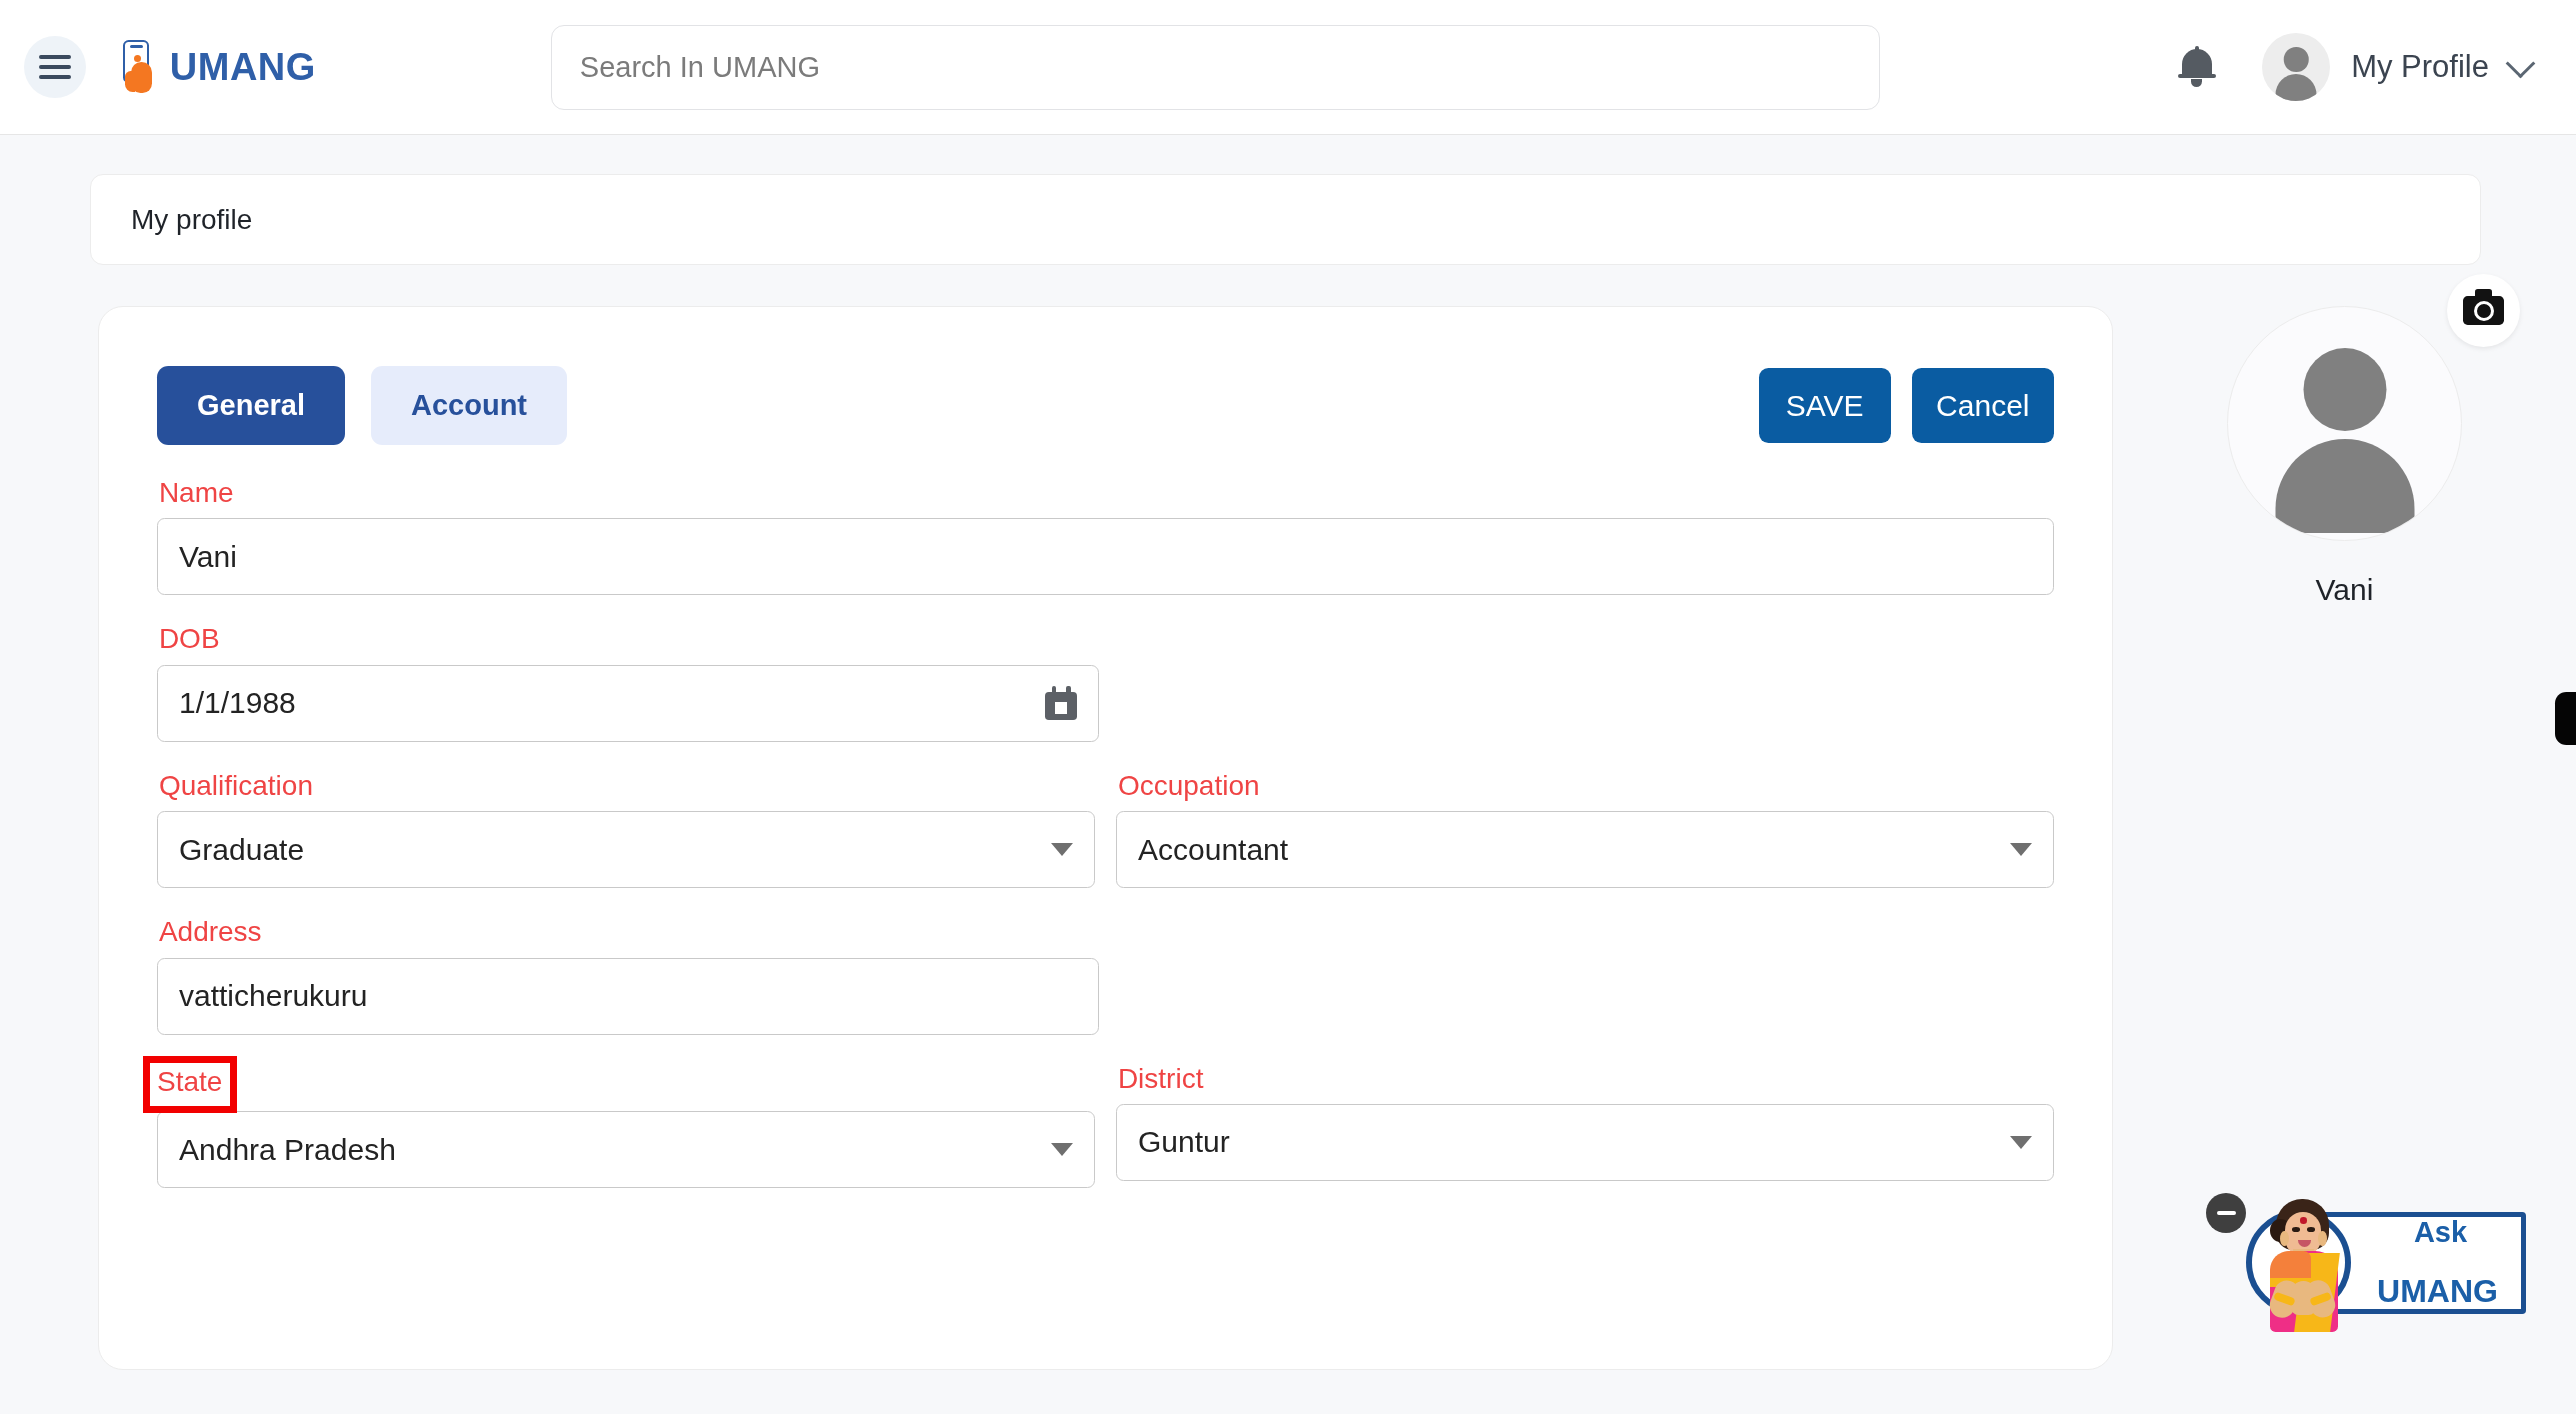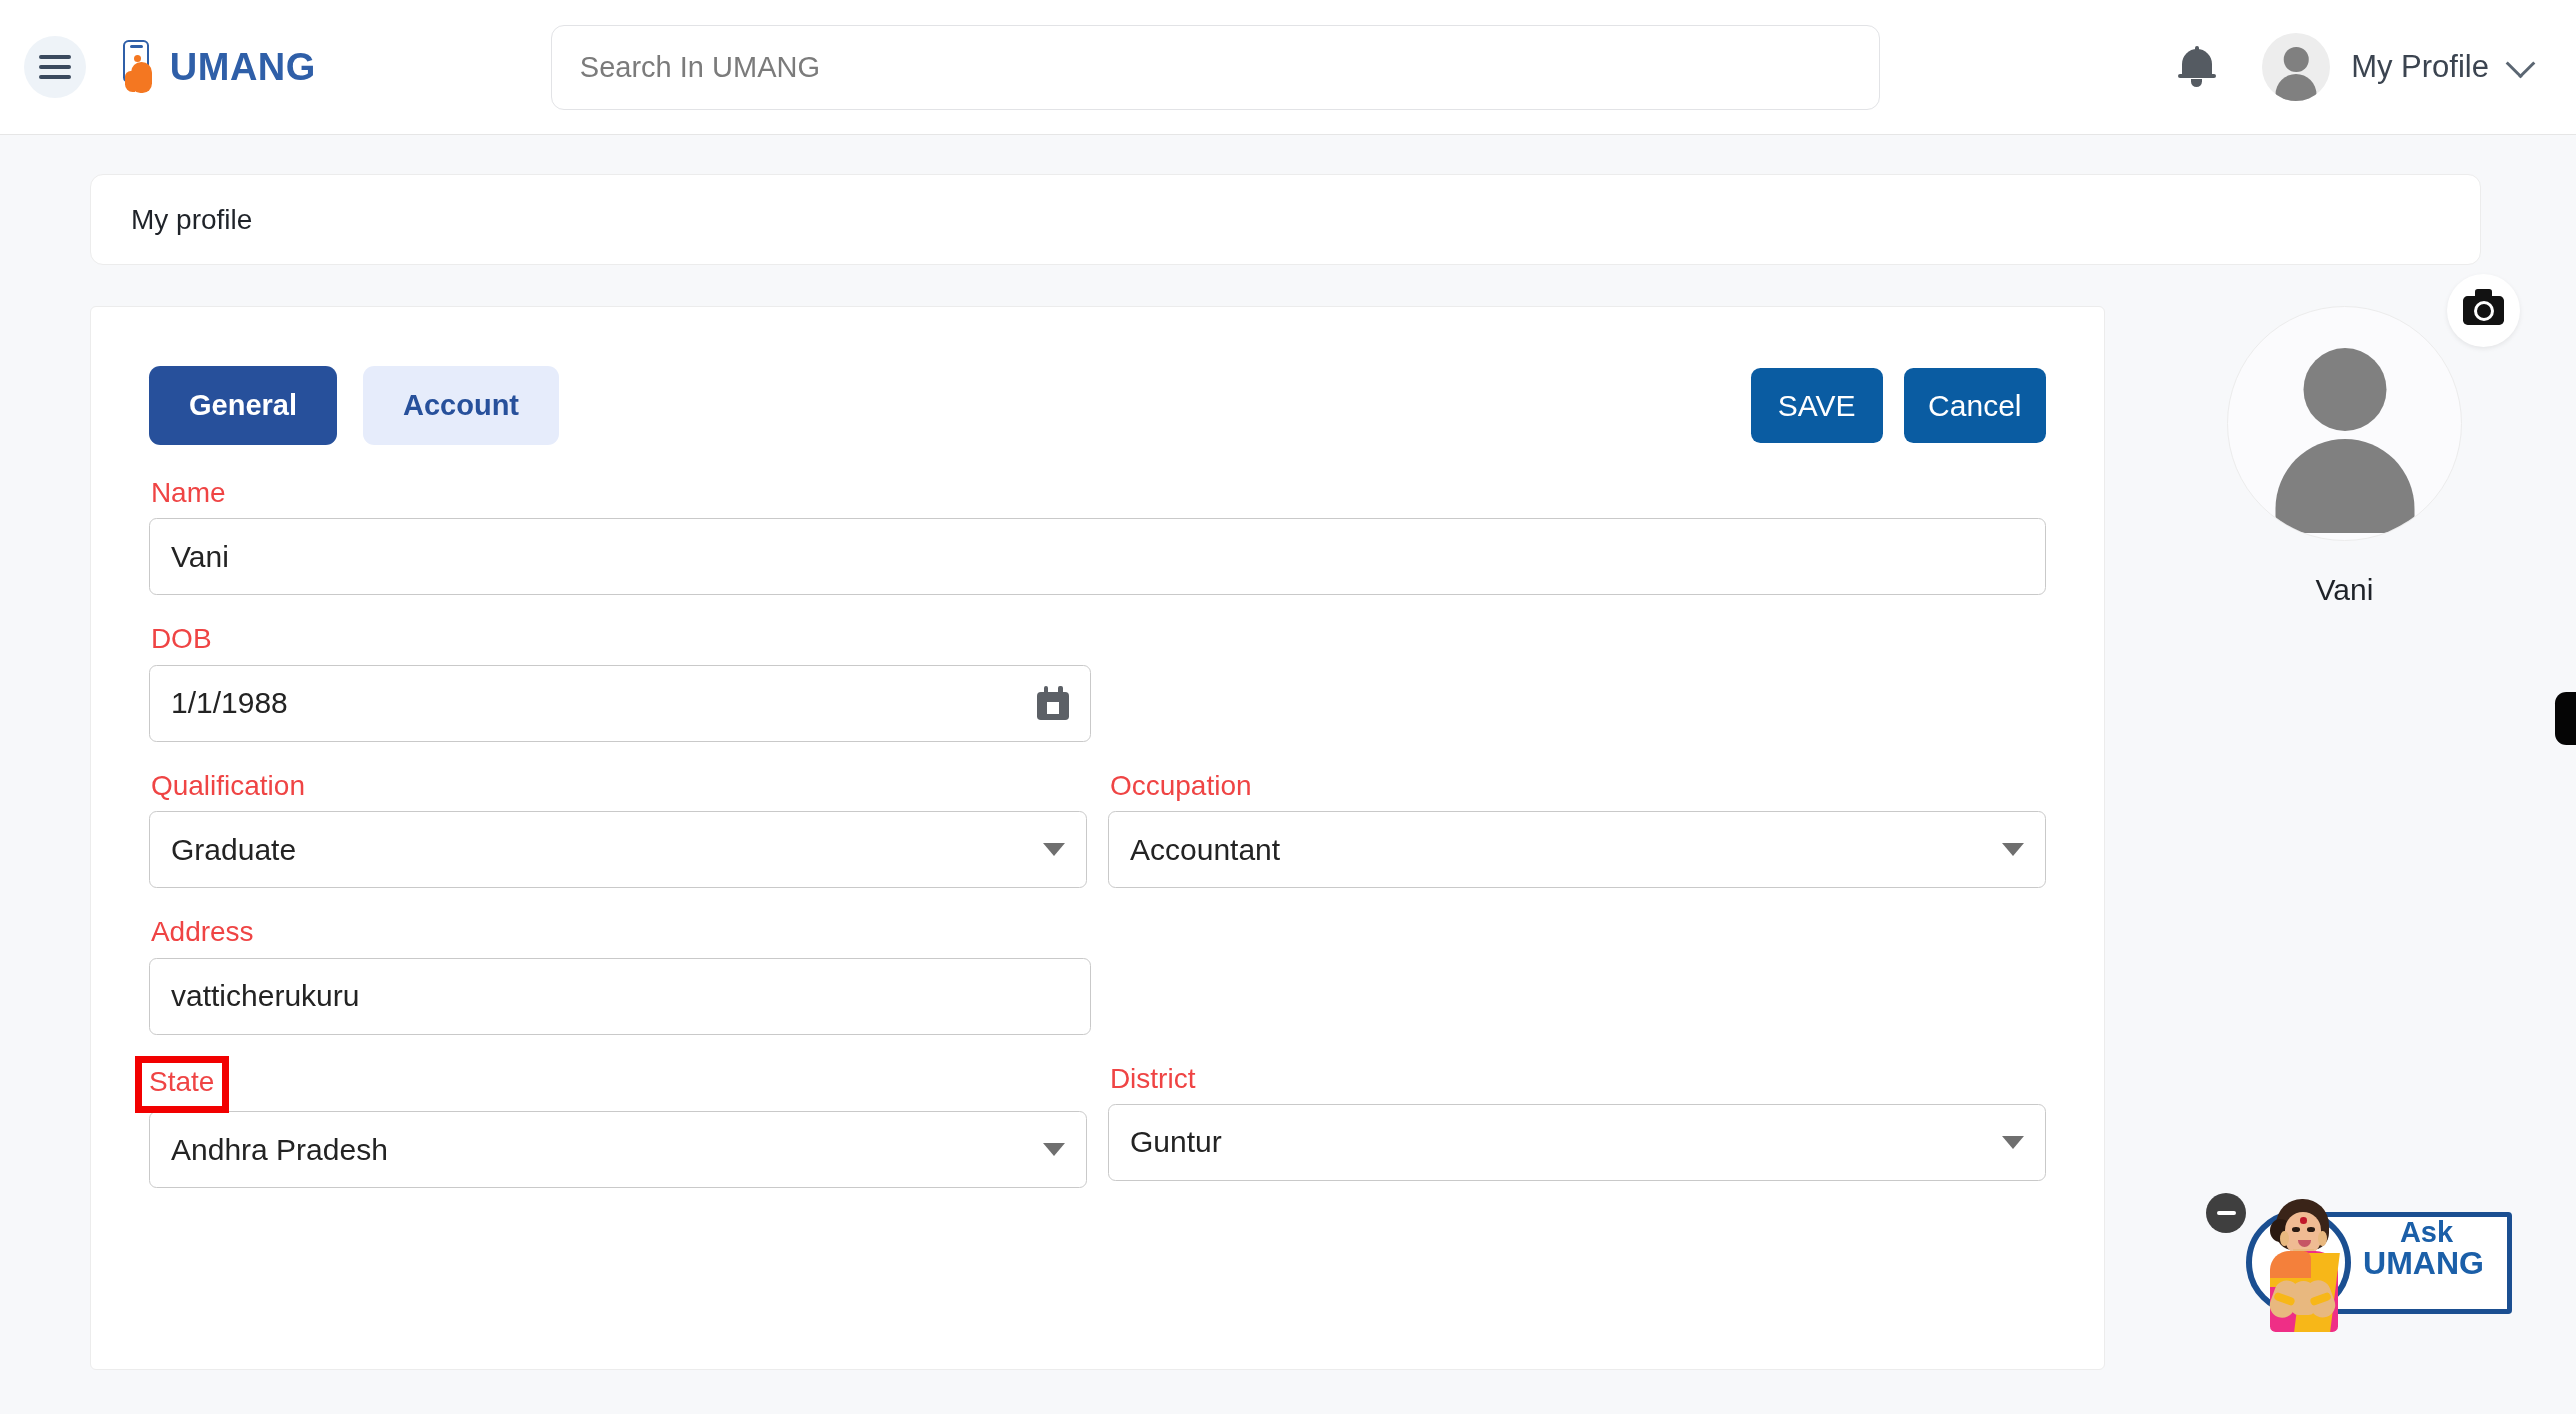--- a/index.html
+++ b/index.html
@@ -87,22 +87,22 @@
   
   .crumb-card {
     position: absolute; left: 90px; top: 174px; width: 2391px; height: 91px;
     background: #fff; border: 0.9px solid #ececec; border-radius: 13px;
     display: flex; align-items: center; padding-left: 40px;
   }
   .crumb-text { font-size: 28px; color: #1f2329; }
 
   
   .form-card {
-    position: absolute; left: 90px; top: 306px; width: 2015px; height: 1064px;
-    background: #fff; border: 0.9px solid #ececec; border-radius: 6px;
+    position: absolute; left: 98px; top: 306px; width: 2015px; height: 1064px;
+    background: #fff; border: 0.9px solid #ececec; border-radius: 25px;
     padding: 55px 58px;
   }
   .card-topbar { display: flex; align-items: center; height: 87px; }
   .tab {
     height: 79px; border-radius: 11.3px; display: flex; align-items: center; justify-content: center;
     font-size: 29px; font-weight: 700; cursor: pointer; padding: 0 40px;
   }
   .tab.active { background: #27509b; color: #ffffff; min-width: 188px; }
   .tab.inactive { background: #e6ecfb; color: #27509b; margin-left: 26px; min-width: 188px; }
   .topbar-actions { margin-left: auto; display: flex; gap: 21px; }
@@ -165,23 +165,23 @@
   }
 
   
   .ask-widget { position: absolute; left: 2244px; top: 1191px; width: 282px; height: 141px; }
   .ask-minimize {
     position: absolute; left: -38px; top: 1.9px; width: 40px; height: 40px; border-radius: 50%;
     background: #3f3f3f; display: flex; align-items: center; justify-content: center; cursor: pointer; z-index: 6;
   }
   .ask-minimize i { display: block; width: 19px; height: 3.8px; background: #fff; border-radius: 1.9px; }
   .ask-plate {
-    position: absolute; left: 35px; top: 21px; width: 233px; height: 102px;
+    position: absolute; left: 49px; top: 21px; width: 233px; height: 102px;
     background: #fff; border: 5.6px solid #1b4f91; border-radius: 3.8px;
-    display: flex; flex-direction: column; align-items: center; justify-content: flex-start; line-height: 1.05;
+    display: flex; flex-direction: column; align-items: center; justify-content: space-between; line-height: 1.05;
   }
   .ask-line1 { font-size: 29px; font-weight: 700; color: #1b5fa8; margin-left: 62px; }
   .ask-line2 { font-size: 32px; font-weight: 700; color: #1b5fa8; margin-left: 56px; }
   .ask-figure { position: absolute; left: 0; top: 0; width: 117px; height: 141px; z-index: 5; }
   .af-ring {
     position: absolute; left: 1.9px; top: 19px; width: 105px; height: 105px; border-radius: 50%;
     border: 6.6px solid #1b4f91; background: #fff;
   }
   .af-hair { position: absolute; left: 32px; top: 7.5px; width: 53px; height: 51px; border-radius: 26px 26px 17px 17px; background: #3a2418; }
   .af-bun { position: absolute; left: 26px; top: 28px; width: 21px; height: 22.6px; border-radius: 50%; background: #2b1a11; }

